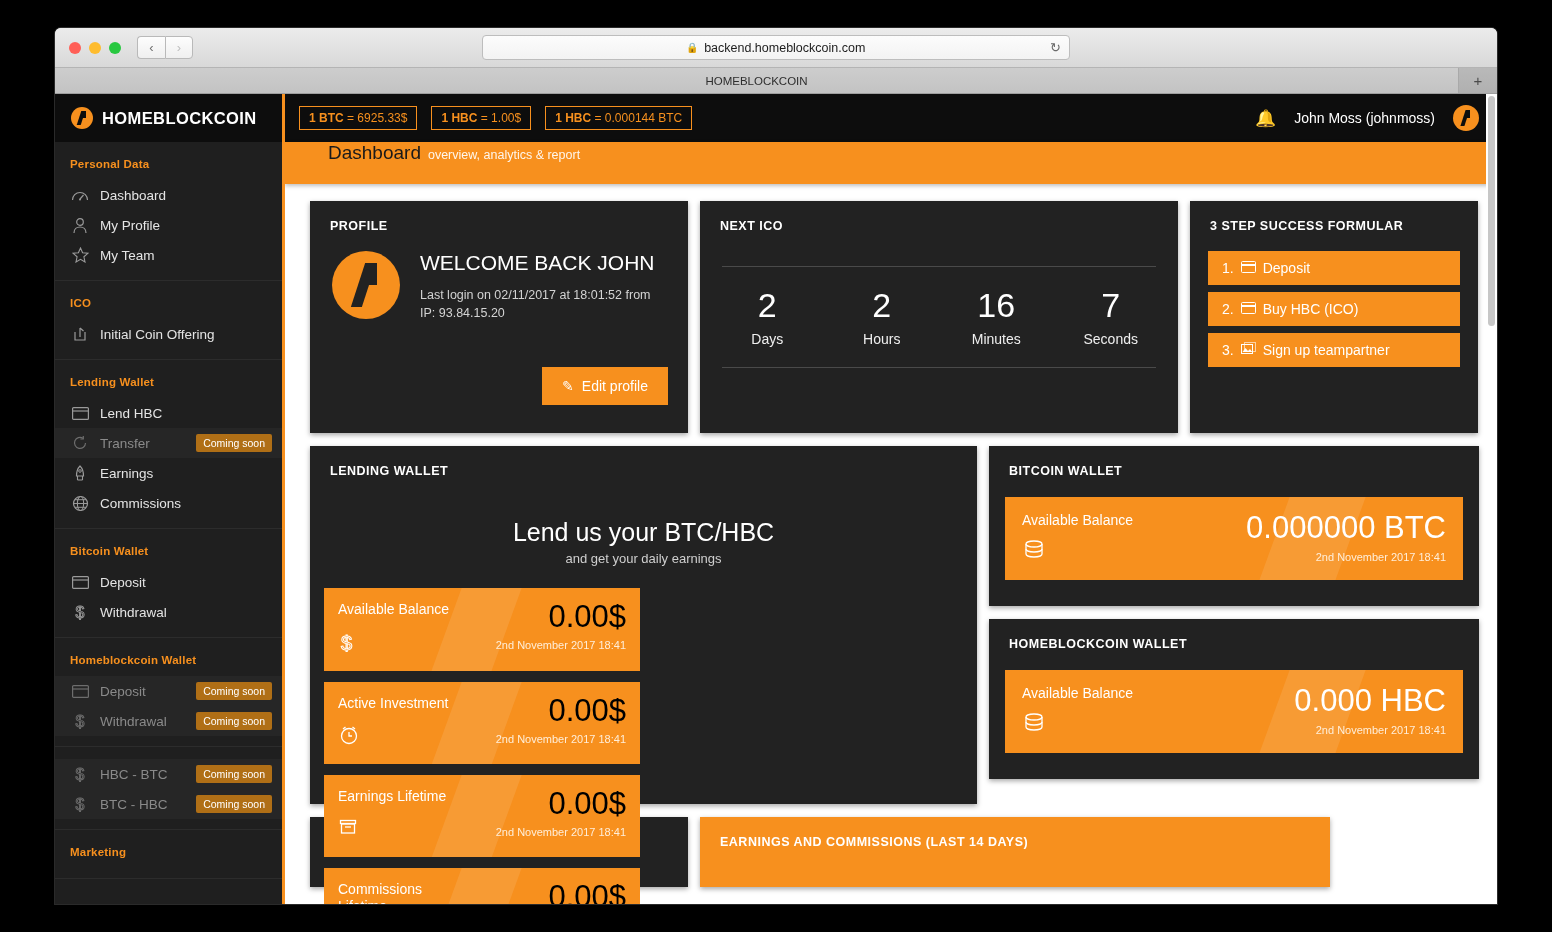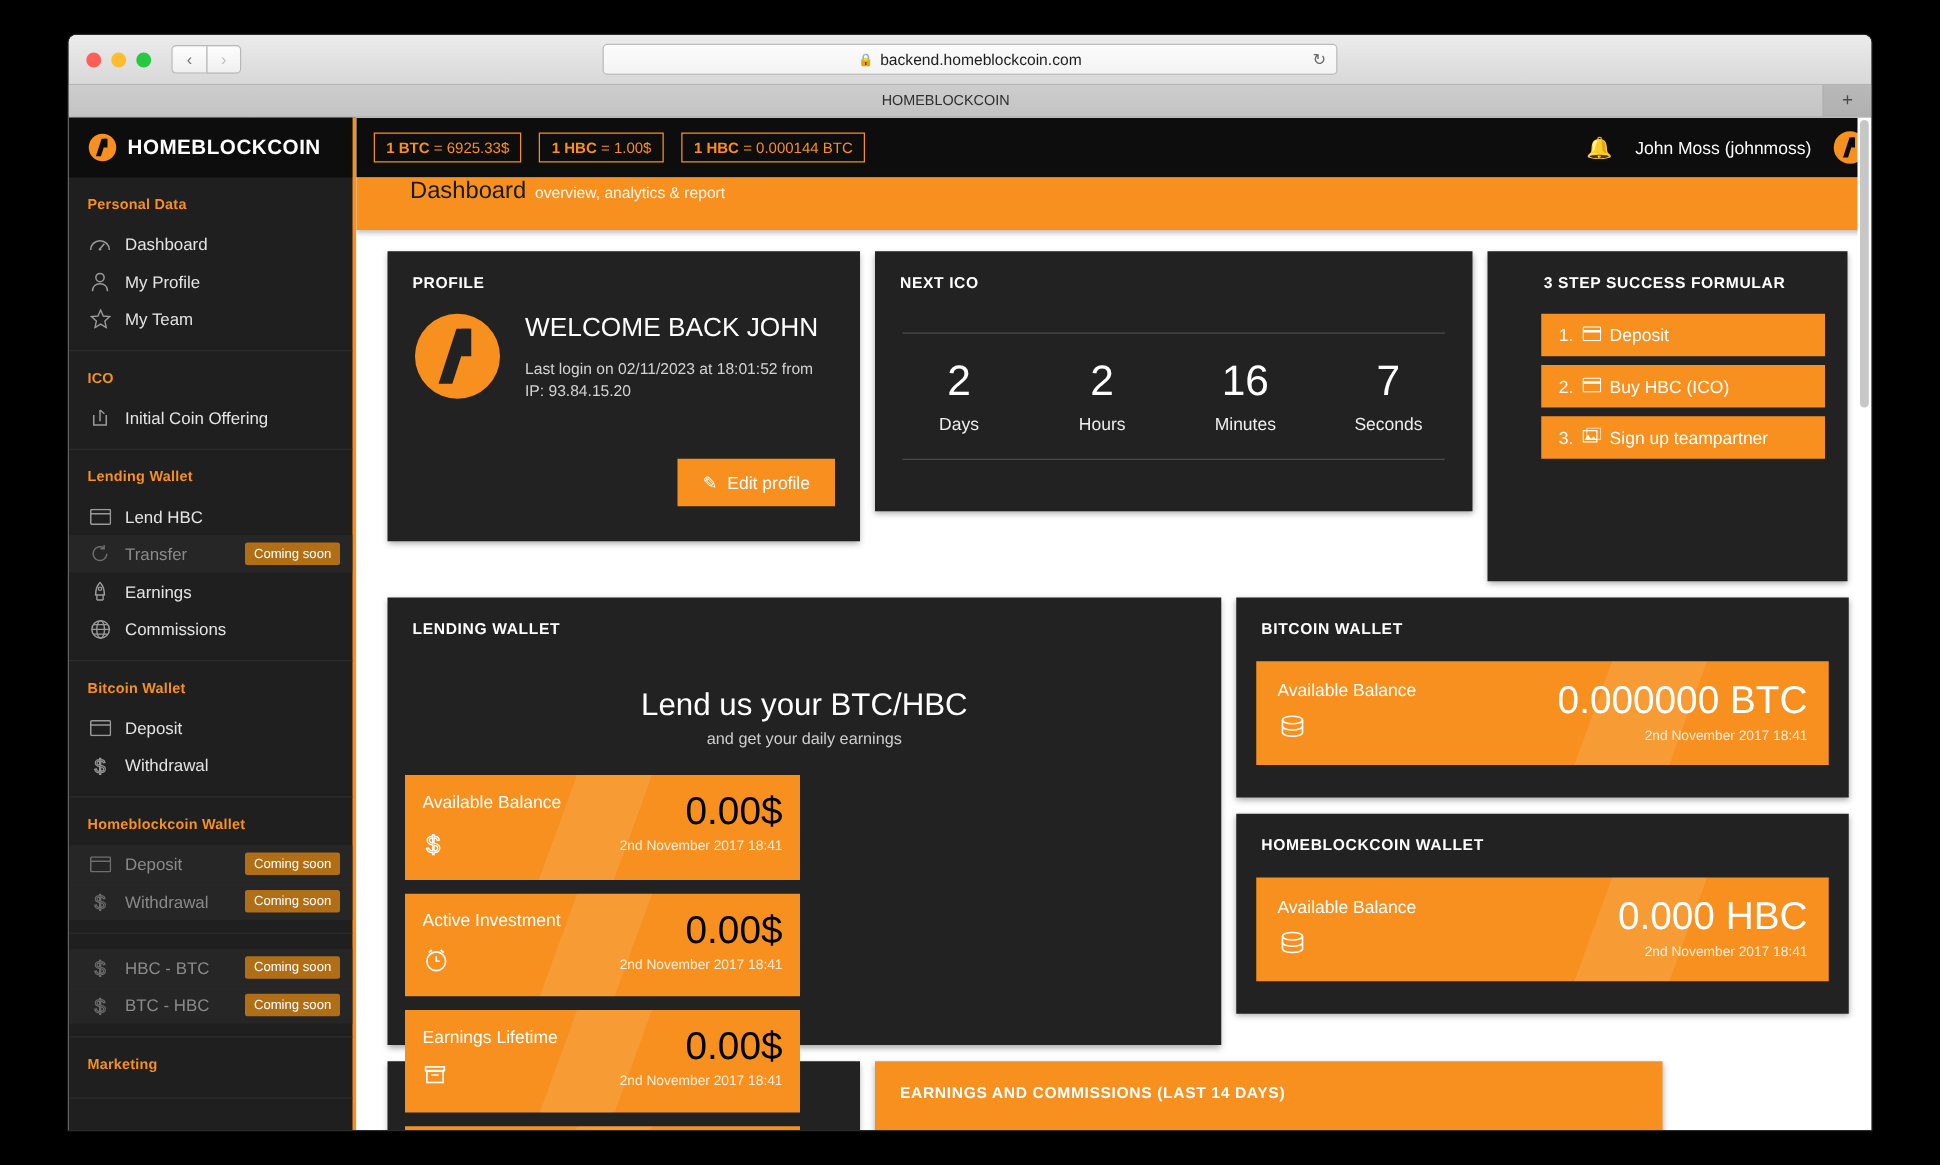--- a/index.html
+++ b/index.html
@@ -132,21 +132,21 @@
   .soon {
     background: #b06f16; color: #ffffff;
     font-size: 10.5px; font-weight: normal;
     padding: 3px 7px; border-radius: 2px; white-space: nowrap;
   }
 
   
   .content { flex: 1; position: relative; background: #ffffff; overflow: hidden; }
   .topbar {
     height: 48px; background: #0d0d0d;
-    display: flex; align-items: center; padding: 0 4px 0 14px;
+    display: flex; align-items: center; padding: 0 18px 0 14px;
   }
   .tickers { display: flex; gap: 14px; }
   .ticker {
     border: 1px solid #f7901e; color: #f7901e;
     font-size: 12px; padding: 4px 9px; white-space: nowrap;
   }
   .ticker b { font-weight: bold; }
   .ticker span { font-weight: normal; }
   .topright { margin-left: auto; display: flex; align-items: center; gap: 18px; }
   .bell { color: #ffffff; font-size: 17px; line-height: 1; }
@@ -203,30 +203,30 @@
   .welcome { color: #ffffff; font-size: 21px; font-weight: normal; margin-bottom: 11px; }
   .lastlogin { color: #d3d3d3; font-size: 12.5px; line-height: 1.45; max-width: 252px; }
   .edit-btn {
     position: absolute; right: 20px; bottom: 28px;
     background: #f7901e; color: #fff; font-size: 14px;
     padding: 11px 20px; border: none; cursor: pointer;
     display: flex; align-items: center; gap: 8px;
   }
 
   
-  .ico-card { width: 478px; height: 208px; }
+  .ico-card { width: 478px; height: 232px; }
   .ico-rule { height: 1px; background: #4a4a4a; margin: 33px 22px 0; }
   .ico-grid { display: flex; padding: 20px 10px 0; }
   .ico-cell { flex: 1; text-align: center; }
   .ico-num { color: #ffffff; font-size: 34px; font-weight: normal; line-height: 1.1; }
   .ico-lab { color: #efefef; font-size: 14px; margin-top: 7px; }
   .ico-rule2 { height: 1px; background: #4a4a4a; margin: 20px 22px 0; }
 
   
-  .step-card { width: 288px; height: 264px; padding-left: 25px; }
+  .step-card { width: 288px; height: 232px; }
   .steps { padding: 18px 18px 0; }
   .step {
     background: #f7901e; color: #ffffff; font-size: 14px;
     height: 34px; display: flex; align-items: center; gap: 7px;
     padding: 0 14px; margin-bottom: 7px; cursor: pointer;
   }
 
   
   .lend-card { width: 672px; height: 358px; }
   .lend-hero { text-align: center; padding: 40px 0 0; }
@@ -532,21 +532,21 @@
         <div class="board">
 
           <div class="row">
 
             <div class="card profile-card">
               <div class="card-title">PROFILE</div>
               <div class="profile-body">
                 <div class="bigavatar"></div>
                 <div>
                   <div class="welcome">WELCOME BACK JOHN</div>
-                  <div class="lastlogin">Last login on 02/11/2023 at 18:01:52 from IP: 93.84.15.20</div>
+                  <div class="lastlogin">Last login on 02/11/2017 at 18:01:52 from IP: 93.84.15.20</div>
                 </div>
               </div>
               <div class="edit-btn">
                 <span>✎</span>
                 <span>Edit profile</span>
               </div>
             </div>
 
             <div class="card ico-card">
               <div class="card-title">NEXT ICO</div>

